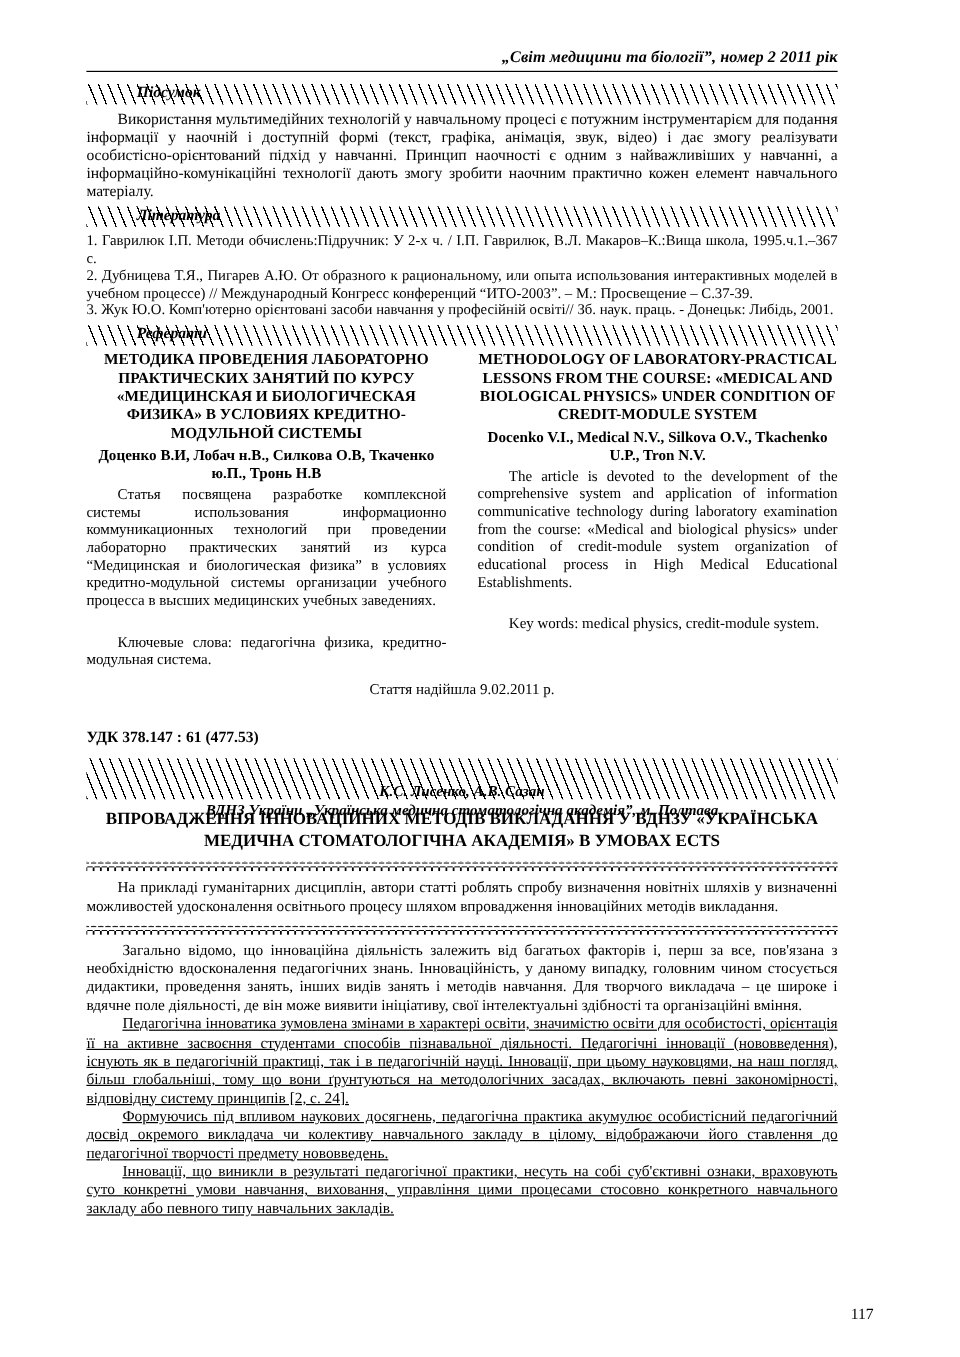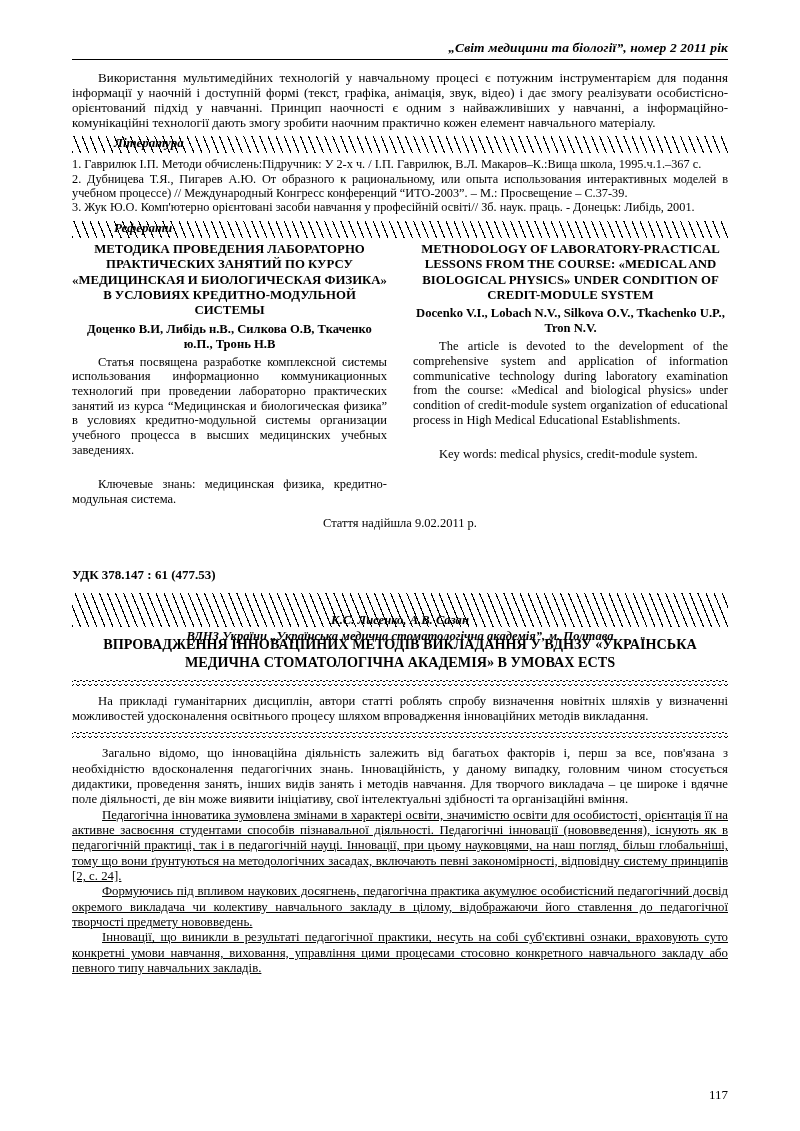--- a/index.html
+++ b/index.html
@@ -12,21 +12,21 @@
     height: 1131px;
     font-family: "Liberation Serif", serif;
     color: #000;
     position: relative;
   }
   .page {
     position: relative;
     width: 800px;
     height: 1131px;
     box-sizing: border-box;
-    padding: 40px 72px 20px 72px;
+    padding: 40px 102px 20px 72px;
   }
   .running-head {
     text-align: right;
     font-style: italic;
     font-weight: bold;
     font-size: 13.5px;
     letter-spacing: 0.1px;
     padding-bottom: 3px;
   }
   .rule {
@@ -101,21 +101,21 @@
     text-indent: 26px;
   }
   .submitted {
     text-align: center;
     font-size: 12.5px;
     margin-top: 10px;
   }
   .udc {
     font-weight: bold;
     font-size: 13px;
-    margin-top: 36px;
+    margin-top: 24px;
   }
   .hatch-block {
     position: relative;
     height: 34px;
     margin-top: 10px;
     background-image: repeating-linear-gradient(
       68deg,
       #000 0px, #000 1.1px,
       #ffffff 1.1px, #ffffff 7.5px
     );
@@ -163,47 +163,50 @@
   }
 </style>
 </head>
 <body>
 
 <div class="page">
 
   <div class="running-head">„Світ медицини та біології”, номер 2 2011 рік</div>
   <div class="rule"></div>
 
+  <div class="hatch">
+    <span class="label">Підсумок</span>
+  </div>
 
   <p class="indent">Використання мультимедійних технологій у навчальному процесі є потужним інструментарієм для подання інформації у наочній і доступній формі (текст, графіка, анімація, звук, відео) і дає змогу реалізувати особистісно-орієнтований підхід у навчанні. Принцип наочності є одним з найважливіших у навчанні, а інформаційно-комунікаційні технології дають змогу зробити наочним практично кожен елемент навчального матеріалу.</p>
 
   <div class="hatch">
     <span class="label">Література</span>
   </div>
 
   <div class="refs">
     <p>1. Гаврилюк І.П. Методи обчислень:Підручник: У 2-х ч. / І.П. Гаврилюк, В.Л. Макаров–К.:Вища школа, 1995.ч.1.–367 с.</p>
     <p>2. Дубницева Т.Я., Пигарев А.Ю. От образного к рациональному, или опыта использования интерактивных моделей в учебном процессе) // Международный Конгресс конференций “ИТО-2003”. – М.: Просвещение – С.37-39.</p>
     <p>3. Жук Ю.О. Комп'ютерно орієнтовані засоби навчання у професійній освіті// Зб. наук. праць. - Донецьк: Либідь, 2001.</p>
   </div>
 
   <div class="hatch">
     <span class="label">Реферати</span>
   </div>
 
   <div class="cols">
     <div class="col">
       <div class="art-title">МЕТОДИКА ПРОВЕДЕНИЯ ЛАБОРАТОРНО ПРАКТИЧЕСКИХ ЗАНЯТИЙ ПО КУРСУ «МЕДИЦИНСКАЯ И БИОЛОГИЧЕСКАЯ ФИЗИКА» В УСЛОВИЯХ КРЕДИТНО-МОДУЛЬНОЙ СИСТЕМЫ</div>
-      <div class="art-authors">Доценко В.И, Либідь н.В., Силкова О.В, Ткаченко ю.П., Тронь Н.В</div>
+      <div class="art-authors">Доценко В.И, Лобач н.В., Силкова О.В, Ткаченко ю.П., Тронь Н.В</div>
       <div class="abstract">Статья посвящена разработке комплексной системы использования информационно коммуникационных технологий при проведении лабораторно практических занятий из курса “Медицинская и биологическая физика” в условиях кредитно-модульной системы организации учебного процесса в высших медицинских учебных заведениях.</div>
-      <div class="kw">Ключевые знань: медицинская физика, кредитно-модульная система.</div>
+      <div class="kw">Ключевые слова: педагогічна физика, кредитно-модульная система.</div>
     </div>
     <div class="col">
       <div class="art-title">METHODOLOGY OF LABORATORY-PRACTICAL LESSONS FROM THE COURSE: «MEDICAL AND BIOLOGICAL PHYSICS» UNDER CONDITION OF CREDIT-MODULE SYSTEM</div>
-      <div class="art-authors">Docenko V.I., Lobach N.V., Silkova O.V., Tkachenko U.P., Tron N.V.</div>
+      <div class="art-authors">Docenko V.I., Medical N.V., Silkova O.V., Tkachenko U.P., Tron N.V.</div>
       <div class="abstract">The article is devoted to the development of the comprehensive system and application of information communicative technology during laboratory examination from the course: «Medical and biological physics» under condition of credit-module system organization of educational process in High Medical Educational Establishments.</div>
       <div class="kw">Key words: medical physics, credit-module system.</div>
     </div>
   </div>
 
   <div class="submitted">Стаття надійшла 9.02.2011 р.</div>
 
   <div class="udc">УДК  378.147 : 61 (477.53)</div>
 
   <div class="hatch-block">

